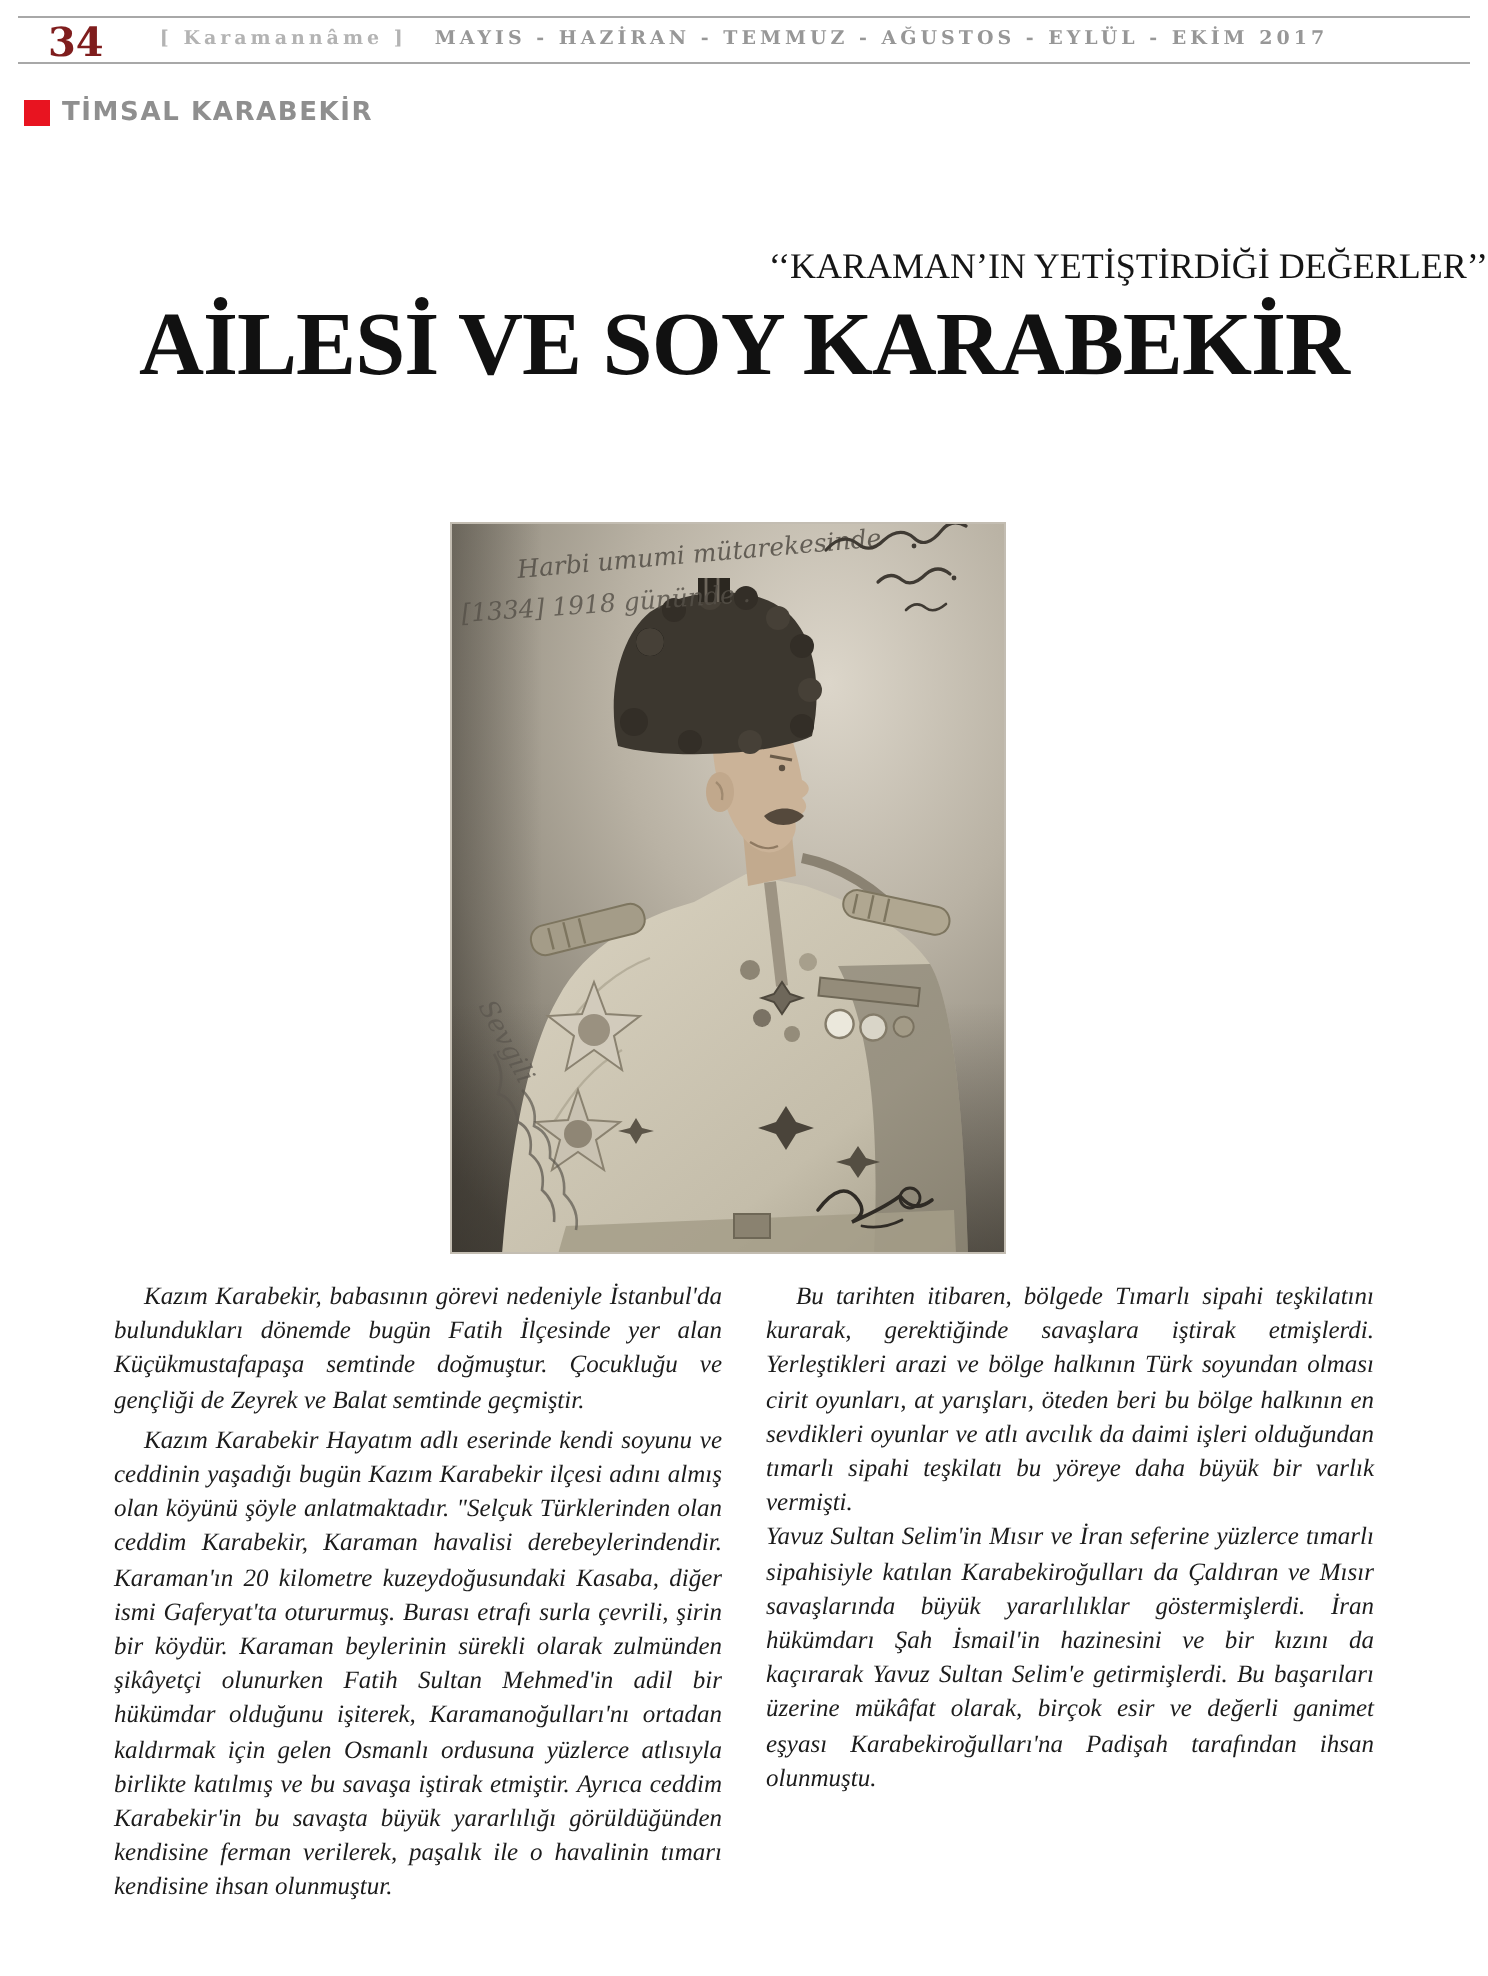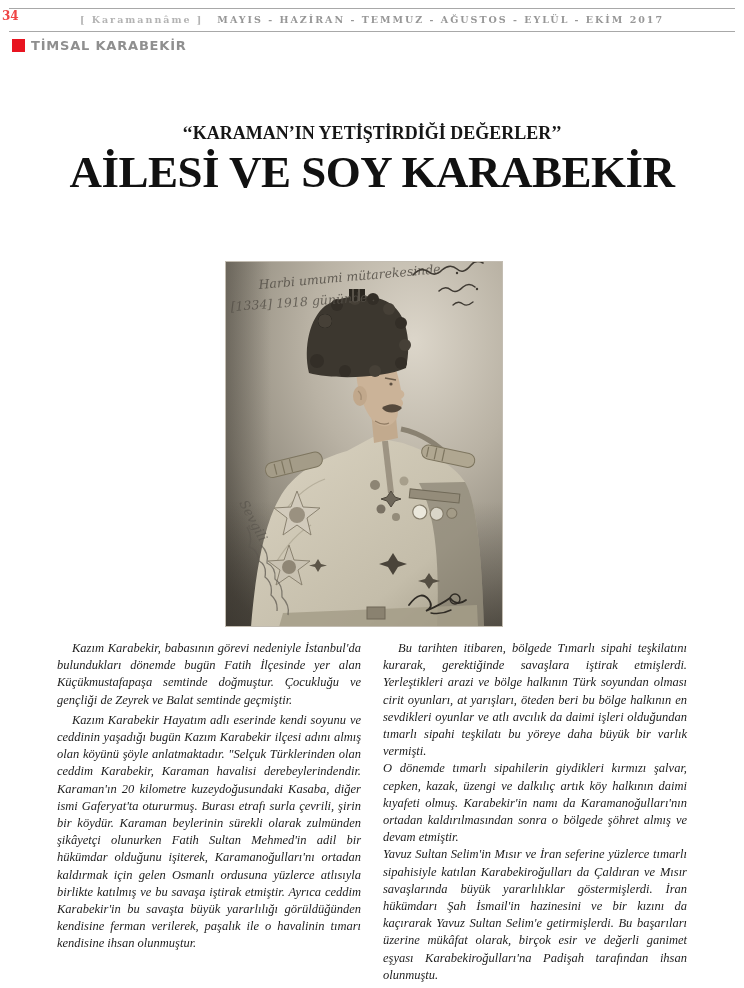--- a/index.html
+++ b/index.html
@@ -5,43 +5,43 @@
   html,body{margin:0;padding:0;}
   body{
     width:744px;height:988px;position:relative;background:#ffffff;
     font-family:"Liberation Serif",serif;color:#1c1c1c;overflow:hidden;
   }
   .rule{position:absolute;left:9px;right:9px;height:1px;background:#a8a8a8;}
   .rule-top{top:8px;}
   .rule-header{top:31px;}
 
   .page-number{
-    position:absolute;left:2px;top:9px;
-    font-family:"DejaVu Serif",serif;font-weight:bold;font-size:12px;color:#ef4444;
+    position:absolute;left:24px;top:9px;
+    font-family:"DejaVu Serif",serif;font-weight:bold;font-size:20px;color:#7f1d1d;
   }
   .header-center{
     position:absolute;top:14px;left:0;right:0;text-align:center;
     font-family:"DejaVu Serif",serif;font-size:9.5px;letter-spacing:2px;color:#9a9a9a;
     white-space:nowrap;
     font-weight:bold;
   }
   .header-brand{color:#b3b3b3;margin-right:14px;}
   .header-issue{color:#979797;}
 
-  .author-row{position:absolute;left:12px;top:38px;display:flex;align-items:center;}
+  .author-row{position:absolute;left:12px;top:49px;display:flex;align-items:center;}
   .author-square{width:13px;height:13px;background:var(--accent-red,#e81420);margin-right:6px;}
   .author-name{
     font-family:"DejaVu Sans","Liberation Sans",sans-serif;font-weight:bold;
     font-size:13px;letter-spacing:0.8px;color:#8f8f8f;
   }
 
   .title-block{position:absolute;top:123px;left:0;right:0;text-align:center;}
   .kicker{
-    font-family:"Liberation Serif",serif;font-weight:bold;font-size:18px;
-    color:#161616;letter-spacing:0px;margin:0 0 5px 0;
+    font-family:"Liberation Serif",serif;font-weight:normal;font-size:18px;
+    color:#161616;letter-spacing:0px;margin:0 0 5px 0;text-align:right;
   }
   .title-line{
     font-family:"Liberation Serif",serif;font-weight:bold;font-size:45px;
     line-height:47px;letter-spacing:-0.5px;margin:0;
   }
   .title-red{color:var(--accent-red,#e81420);}
   .title-black{color:#111111;}
 
   .photo-wrap{position:absolute;left:225px;top:261px;width:278px;height:366px;}
   .photo-wrap svg{display:block;}
@@ -217,16 +217,15 @@
   </svg>
 </div>
 
 <div class="article">
   <div class="col">
       <p class="indent">Kazım Karabekir, babasının görevi nedeniyle İstanbul'da bulundukları dönemde bugün Fatih İlçesinde yer alan Küçükmustafapaşa semtinde doğmuştur. Çocukluğu ve gençliği de Zeyrek ve Balat semtinde geçmiştir.</p>
       <p class="indent gap">Kazım Karabekir Hayatım adlı eserinde kendi soyunu ve ceddinin yaşadığı bugün Kazım Karabekir ilçesi adını almış olan köyünü şöyle anlatmaktadır. "Selçuk Türklerinden olan ceddim Karabekir, Karaman havalisi derebeylerindendir. Karaman'ın 20 kilometre kuzeydoğusundaki Kasaba, diğer ismi Gaferyat'ta otururmuş. Burası etrafı surla çevrili, şirin bir köydür. Karaman beylerinin sürekli olarak zulmünden şikâyetçi olunurken Fatih Sultan Mehmed'in adil bir hükümdar olduğunu işiterek, Karamanoğulları'nı ortadan kaldırmak için gelen Osmanlı ordusuna yüzlerce atlısıyla birlikte katılmış ve bu savaşa iştirak etmiştir. Ayrıca ceddim Karabekir'in bu savaşta büyük yararlılığı görüldüğünden kendisine ferman verilerek, paşalık ile o havalinin tımarı kendisine ihsan olunmuştur.</p>
     </div>
   <div class="col">
       <p class="indent">Bu tarihten itibaren, bölgede Tımarlı sipahi teşkilatını kurarak, gerektiğinde savaşlara iştirak etmişlerdi. Yerleştikleri arazi ve bölge halkının Türk soyundan olması cirit oyunları, at yarışları, öteden beri bu bölge halkının en sevdikleri oyunlar ve atlı avcılık da daimi işleri olduğundan tımarlı sipahi teşkilatı bu yöreye daha büyük bir varlık vermişti.</p>
-      <p>O dönemde tımarlı sipahilerin giydikleri kırmızı şalvar, cepken, kazak, üzengi ve dalkılıç artık köy halkının daimi kıyafeti olmuş. Karabekir'in namı da Karamanoğulları'nın ortadan kaldırılmasından sonra o bölgede şöhret almış ve devam etmiştir.</p>
       <p>Yavuz Sultan Selim'in Mısır ve İran seferine yüzlerce tımarlı sipahisiyle katılan Karabekiroğulları da Çaldıran ve Mısır savaşlarında büyük yararlılıklar göstermişlerdi. İran hükümdarı Şah İsmail'in hazinesini ve bir kızını da kaçırarak Yavuz Sultan Selim'e getirmişlerdi. Bu başarıları üzerine mükâfat olarak, birçok esir ve değerli ganimet eşyası Karabekiroğulları'na Padişah tarafından ihsan olunmuştu.</p>
     </div>
 </div>
 
 </body></html>

